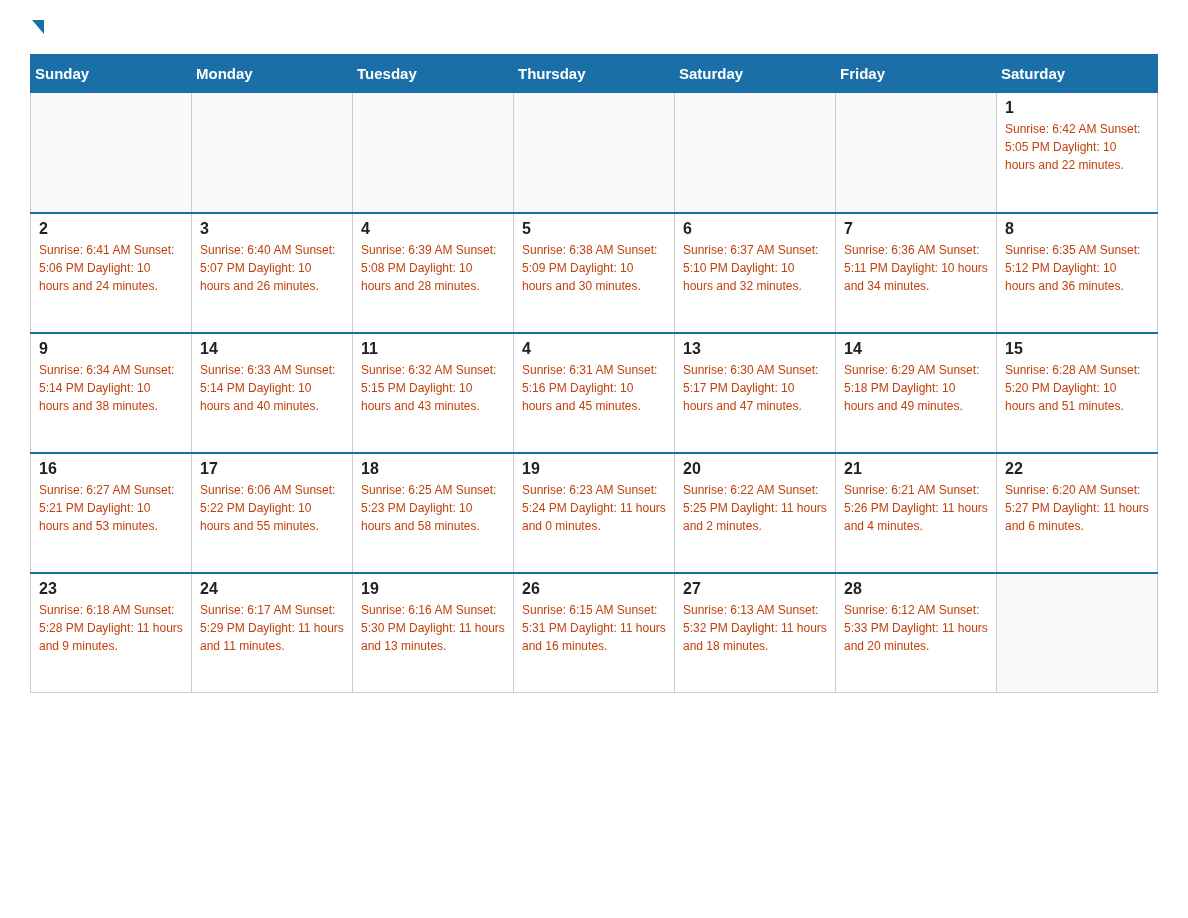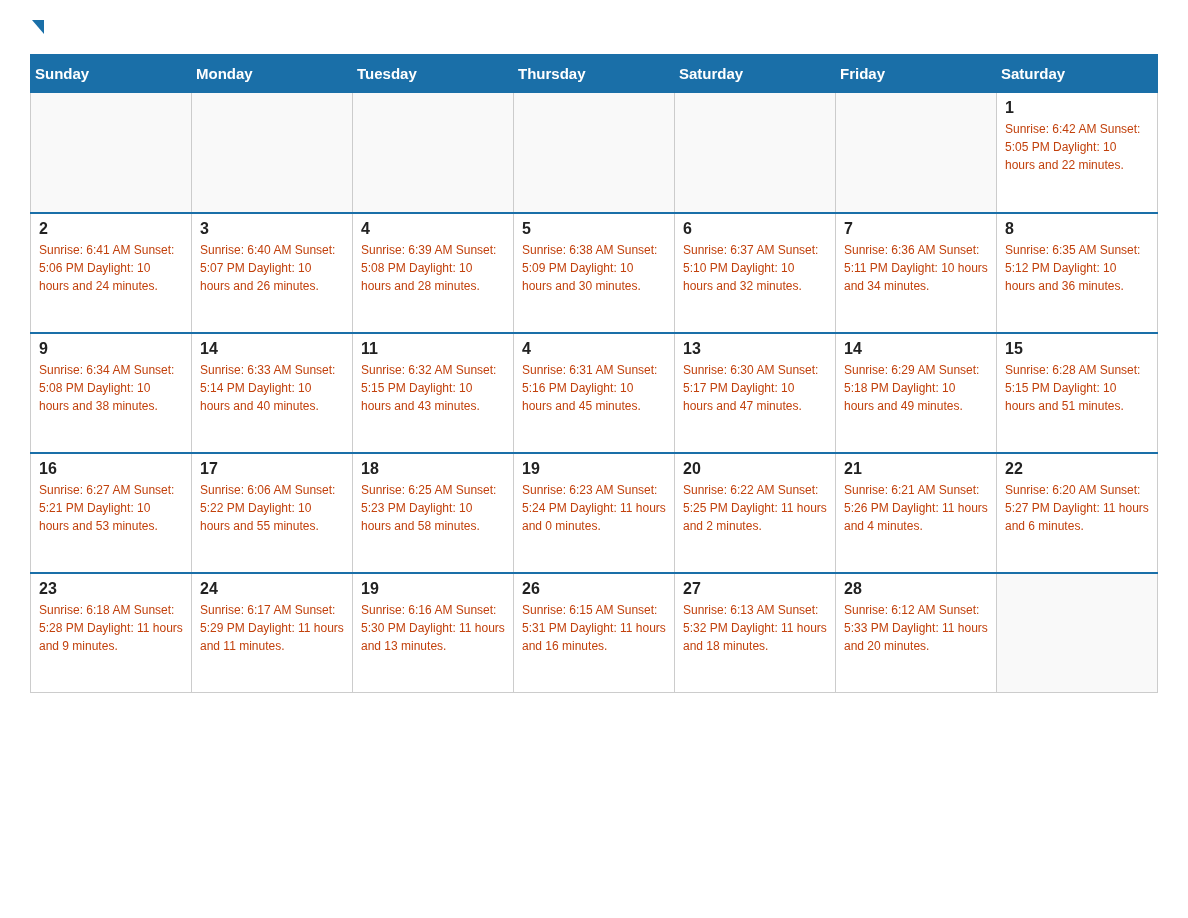--- a/index.html
+++ b/index.html
@@ -185,21 +185,21 @@
           <span class="day-number">8</span>
           <div class="day-info">Sunrise: 6:35 AM
 Sunset: 5:12 PM
 Daylight: 10 hours and 36 minutes.</div>
         </td>
       </tr>
       <tr class="row-divider">
         <td>
           <span class="day-number">9</span>
           <div class="day-info">Sunrise: 6:34 AM
-Sunset: 5:08 PM
+Sunset: 5:14 PM
 Daylight: 10 hours and 38 minutes.</div>
         </td>
         <td>
           <span class="day-number">14</span>
           <div class="day-info">Sunrise: 6:33 AM
 Sunset: 5:14 PM
 Daylight: 10 hours and 40 minutes.</div>
         </td>
         <td>
           <span class="day-number">11</span>
@@ -221,21 +221,21 @@
         </td>
         <td>
           <span class="day-number">14</span>
           <div class="day-info">Sunrise: 6:29 AM
 Sunset: 5:18 PM
 Daylight: 10 hours and 49 minutes.</div>
         </td>
         <td>
           <span class="day-number">15</span>
           <div class="day-info">Sunrise: 6:28 AM
-Sunset: 5:15 PM
+Sunset: 5:20 PM
 Daylight: 10 hours and 51 minutes.</div>
         </td>
       </tr>
       <tr class="row-divider">
         <td>
           <span class="day-number">16</span>
           <div class="day-info">Sunrise: 6:27 AM
 Sunset: 5:21 PM
 Daylight: 10 hours and 53 minutes.</div>
         </td>

